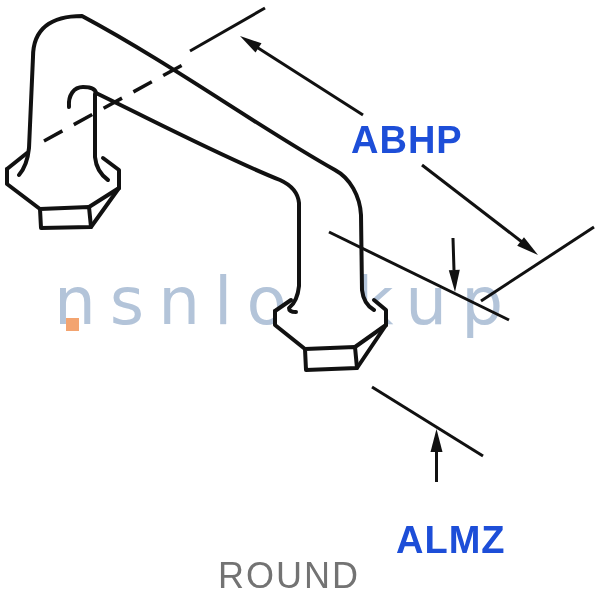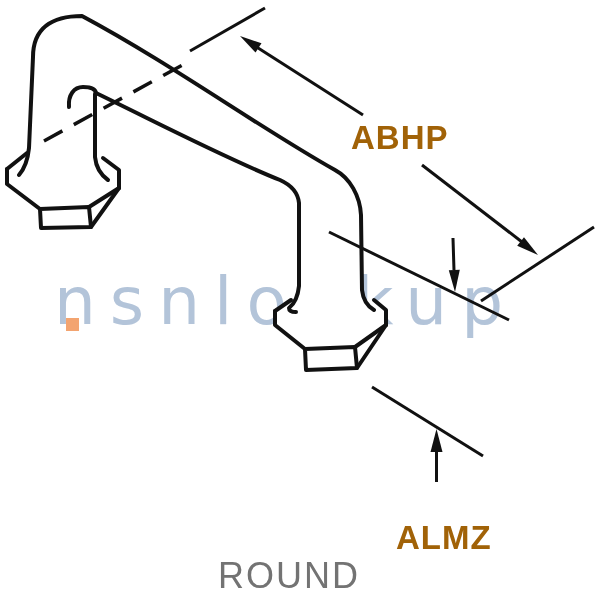--- a/index.html
+++ b/index.html
@@ -32,23 +32,23 @@
     background: #f3a470;
   }
   svg.drawing {
     position: absolute;
     left: 0; top: 0;
     width: 600px; height: 600px;
   }
   .dim-label {
     position: absolute;
     font-weight: bold;
-    font-size: 33px;
+    font-size: 38px;
     letter-spacing: 1px;
-    color: #a16207;
+    color: #1d4ed8;
     white-space: nowrap;
   }
   .label-abhp { left: 351px; top: 119px; }
   .label-almz { left: 396px; top: 479px; margin-top: 40px; }
   .caption {
     position: absolute;
     left: 218px;
     top: 555px;
     font-weight: normal;
     font-size: 36px;

